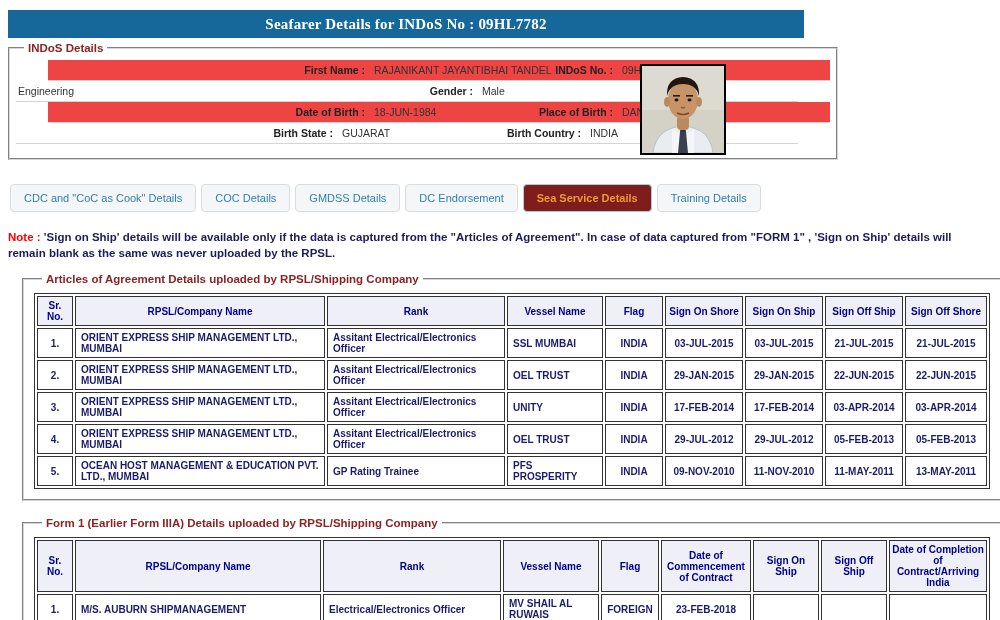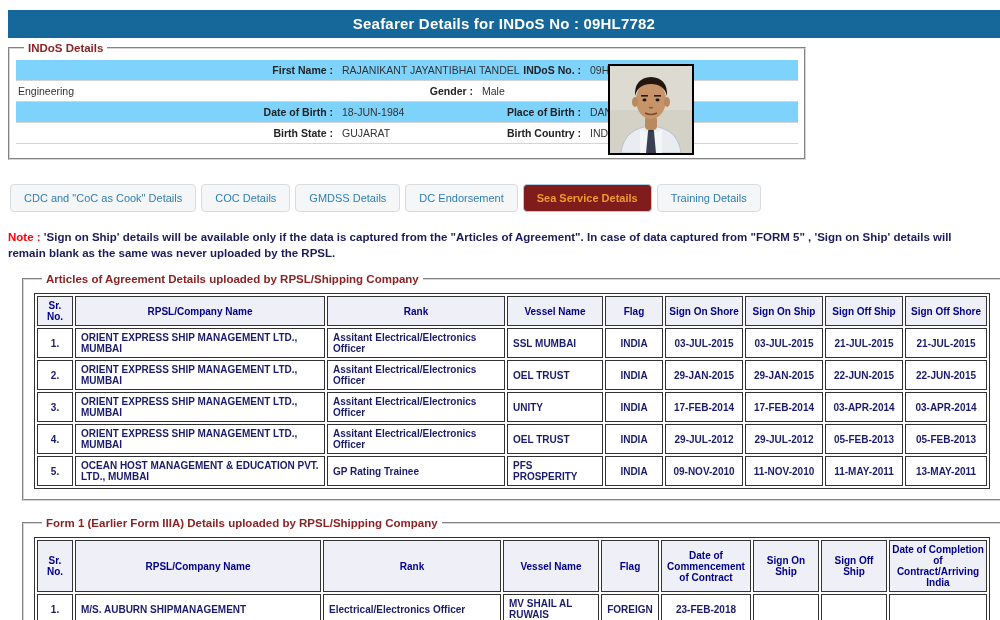--- a/index.html
+++ b/index.html
@@ -2,29 +2,30 @@
 <html><head>
 <meta charset="utf-8">
 <style>
   * { margin: 0; padding: 0; box-sizing: border-box; }
   html, body { width: 1000px; height: 620px; background: #ffffff; overflow: hidden; }
   body { font-family: "Liberation Sans", sans-serif; }
 
   
   .title-bar {
     margin: 10px 0 0 8px;
-    width: 992px;
+    width: 796px;
     height: 28px;
     background: #16679a;
     color: #ffffff;
     font-size: 15px;
     font-weight: bold;
     text-align: center;
     line-height: 28px;
     letter-spacing: 0.2px;
+    font-family: Liberation Serif, serif;
   }
 
   
   fieldset {
     border: 2px groove #d6d6d6;
     background: #ffffff;
   }
   legend {
     color: #8b2323;
     font-weight: bold;
@@ -42,21 +43,21 @@
   .drow {
     display: grid;
     grid-template-columns: 324px 140px 108px auto;
     width: 782px;
     min-height: 21px;
     align-items: center;
     border-bottom: 1px solid #d4d4d4;
     font-size: 10.5px;
     color: #222;
   }
-  .drow.striped { background: #7dd3fc; }
+  .drow.striped { background: #ef4444; margin-left: 32px; }
   .dlabel { font-weight: bold; text-align: right; padding-right: 7px; white-space: nowrap; }
   .dvalue { text-align: left; padding-left: 2px; color: #333; white-space: nowrap; }
 
   .photo-frame {
     position: absolute;
     top: 10px;
     right: 110px;
     width: 86px;
     height: 91px;
     border: 2px solid #000000;
@@ -209,21 +210,21 @@
   <div class="tab">CDC and "CoC as Cook" Details</div>
   <div class="tab">COC Details</div>
   <div class="tab">GMDSS Details</div>
   <div class="tab">DC Endorsement</div>
   <div class="tab active">Sea Service Details</div>
   <div class="tab">Training Details</div>
 </div>
 
 <div class="note">
   <span class="note-label">Note :</span>
-  <span>'Sign on Ship' details will be available only if the data is captured from the "Articles of Agreement". In case of data captured from "FORM 5" , 'Sign on Ship' details will remain blank as the same was never uploaded by the RPSL.</span>
+  <span>'Sign on Ship' details will be available only if the data is captured from the "Articles of Agreement". In case of data captured from "FORM 1" , 'Sign on Ship' details will remain blank as the same was never uploaded by the RPSL.</span>
 </div>
 
 <fieldset class="table-fieldset">
   <legend>Articles of Agreement Details uploaded by RPSL/Shipping Company</legend>
   <table class="data-table">
     <colgroup>
       <col style="width:36px">
         <col style="width:250px">
         <col style="width:178px">
         <col style="width:96px">

